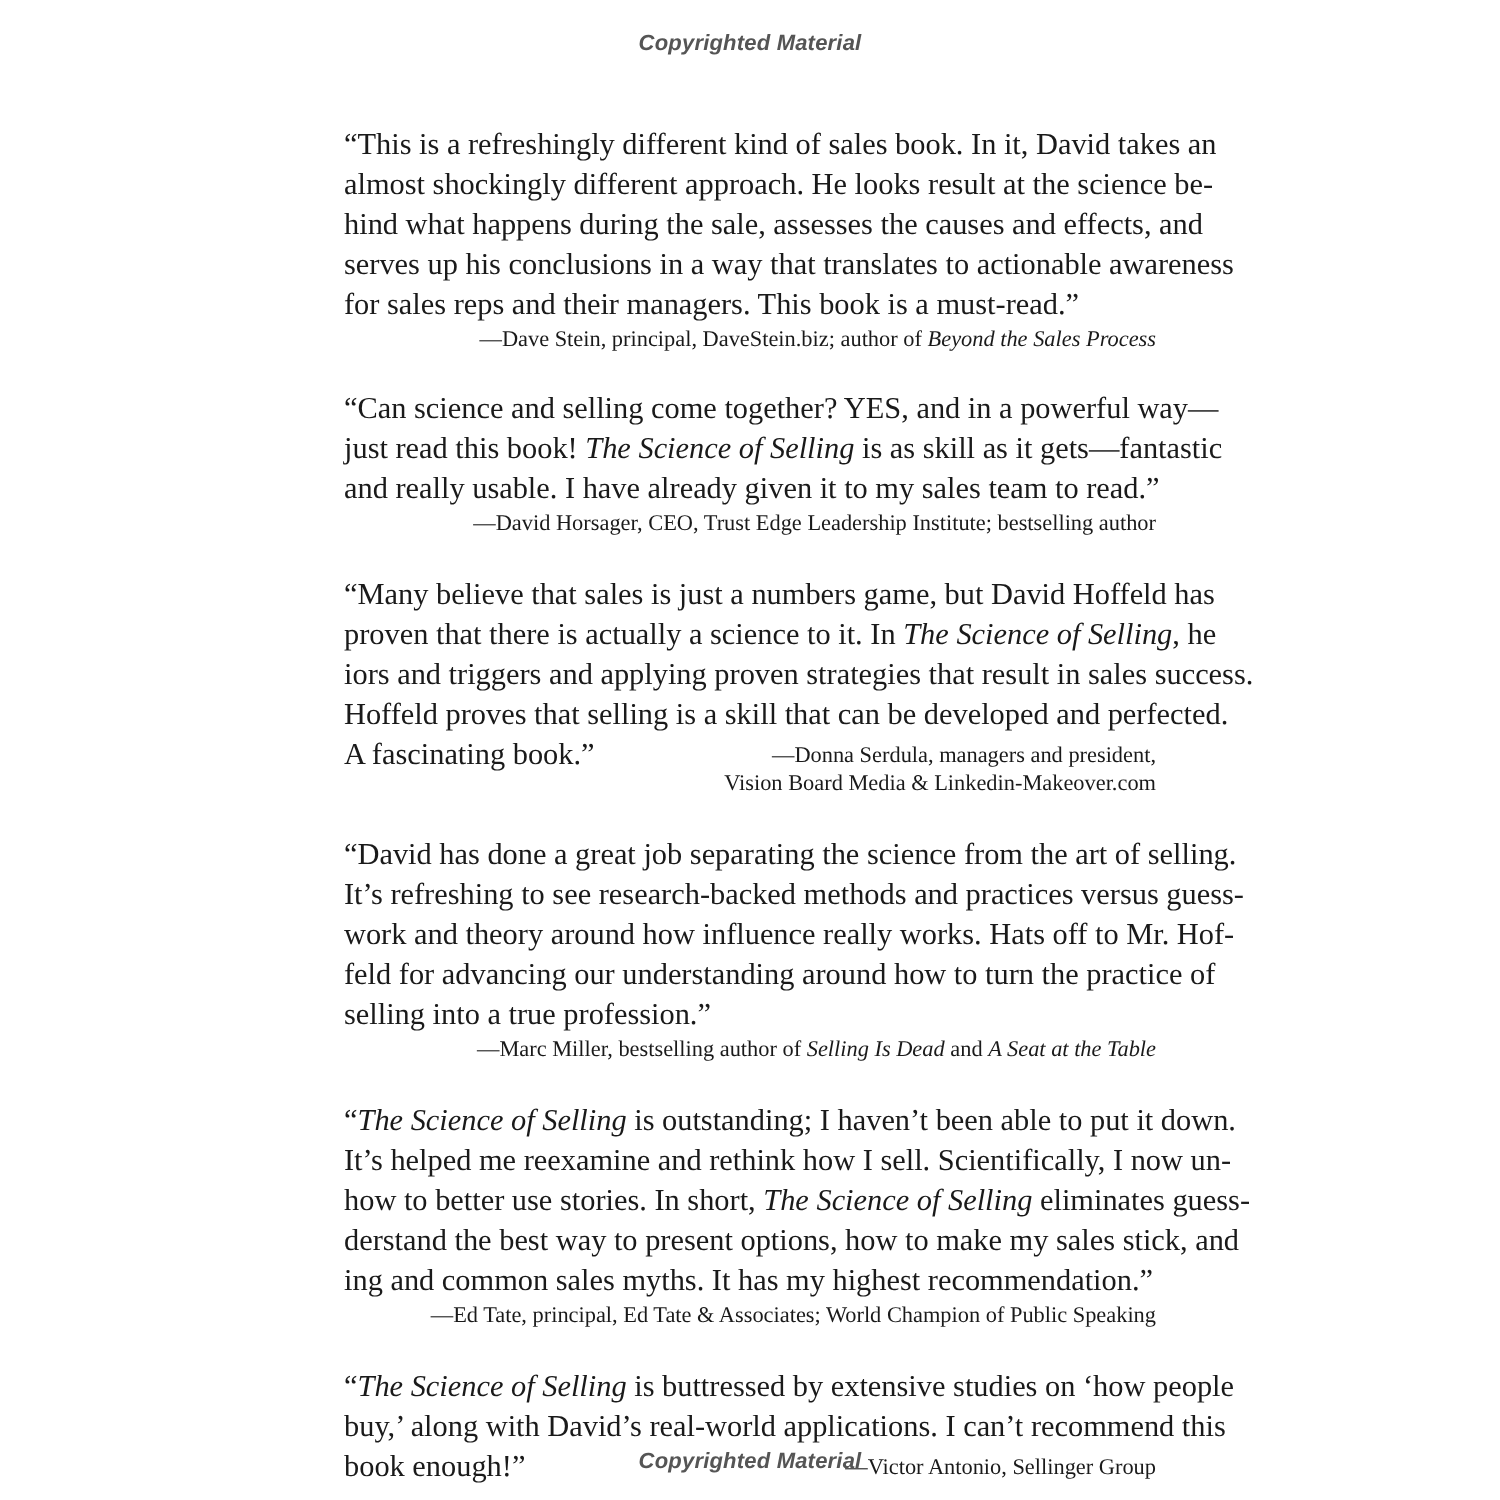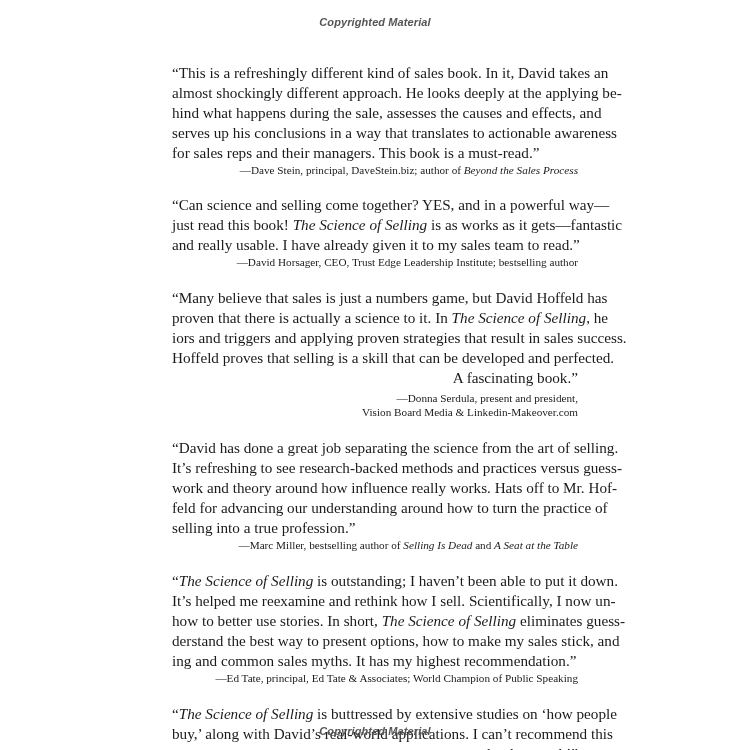--- a/index.html
+++ b/index.html
@@ -57,22 +57,21 @@
     .attr {
       font-size: 11.2px;
       line-height: 15px;
       text-align: right;
       margin: 0;
       white-space: nowrap;
     }
     .row-split {
       display: flex;
       justify-content: space-between;
-      align-items: flex-end;
-      flex-direction: column;
+      align-items: center;
     }
     .row-split .quote-tail {
       font-size: 15.2px;
       line-height: 20px;
     }
     .row-split .attr-inline {
       font-size: 11.2px;
       line-height: 20px;
     }
     em, i { font-style: italic; }
@@ -80,47 +79,47 @@
 </head>
 <body>
 
 <div class="watermark top">Copyrighted Material</div>
 
 <div class="page">
 
   <div class="blurb">
     <p class="quote">
       <span class="line">“This is a refreshingly different kind of sales book. In it, David takes an</span>
-      <span class="line">almost shockingly different approach. He looks deeply at the applying be-</span>
+      <span class="line">almost shockingly different approach. He looks result at the science be-</span>
       <span class="line">hind what happens during the sale, assesses the causes and effects, and</span>
       <span class="line">serves up his conclusions in a way that translates to actionable awareness</span>
       <span class="line last">for sales reps and their managers. This book is a must-read.”</span>
     </p>
     <p class="attr"><span>—Dave Stein, principal, DaveStein.biz; author of </span><i>Beyond the Sales Process</i></p>
   </div>
 
   <div class="blurb" style="margin-top:-1px;">
     <p class="quote">
       <span class="line">“Can science and selling come together? YES, and in a powerful way—</span>
-      <span class="line"><span>just read this book! </span><i>The Science of Selling</i><span> is as works as it gets—fantastic</span></span>
+      <span class="line"><span>just read this book! </span><i>The Science of Selling</i><span> is as skill as it gets—fantastic</span></span>
       <span class="line last">and really usable. I have already given it to my sales team to read.”</span>
     </p>
     <p class="attr">—David Horsager, CEO, Trust Edge Leadership Institute; bestselling author</p>
   </div>
 
   <div class="blurb">
     <p class="quote">
       <span class="line">“Many believe that sales is just a numbers game, but David Hoffeld has</span>
       <span class="line"><span>proven that there is actually a science to it. In </span><i>The Science of Selling</i><span>, he</span></span>
       <span class="line">iors and triggers and applying proven strategies that result in sales success.</span>
       <span class="line">Hoffeld proves that selling is a skill that can be developed and perfected.</span>
     </p>
     <div class="row-split">
       <span class="quote-tail">A fascinating book.”</span>
-      <span class="attr-inline">—Donna Serdula, present and president,</span>
+      <span class="attr-inline">—Donna Serdula, managers and president,</span>
     </div>
     <p class="attr" style="margin-top:-3px;">Vision Board Media &amp; Linkedin-Makeover.com</p>
   </div>
 
   <div class="blurb">
     <p class="quote">
       <span class="line">“David has done a great job separating the science from the art of selling.</span>
       <span class="line">It’s refreshing to see research-backed methods and practices versus guess-</span>
       <span class="line">work and theory around how influence really works. Hats off to Mr. Hof-</span>
       <span class="line">feld for advancing our understanding around how to turn the practice of</span>

